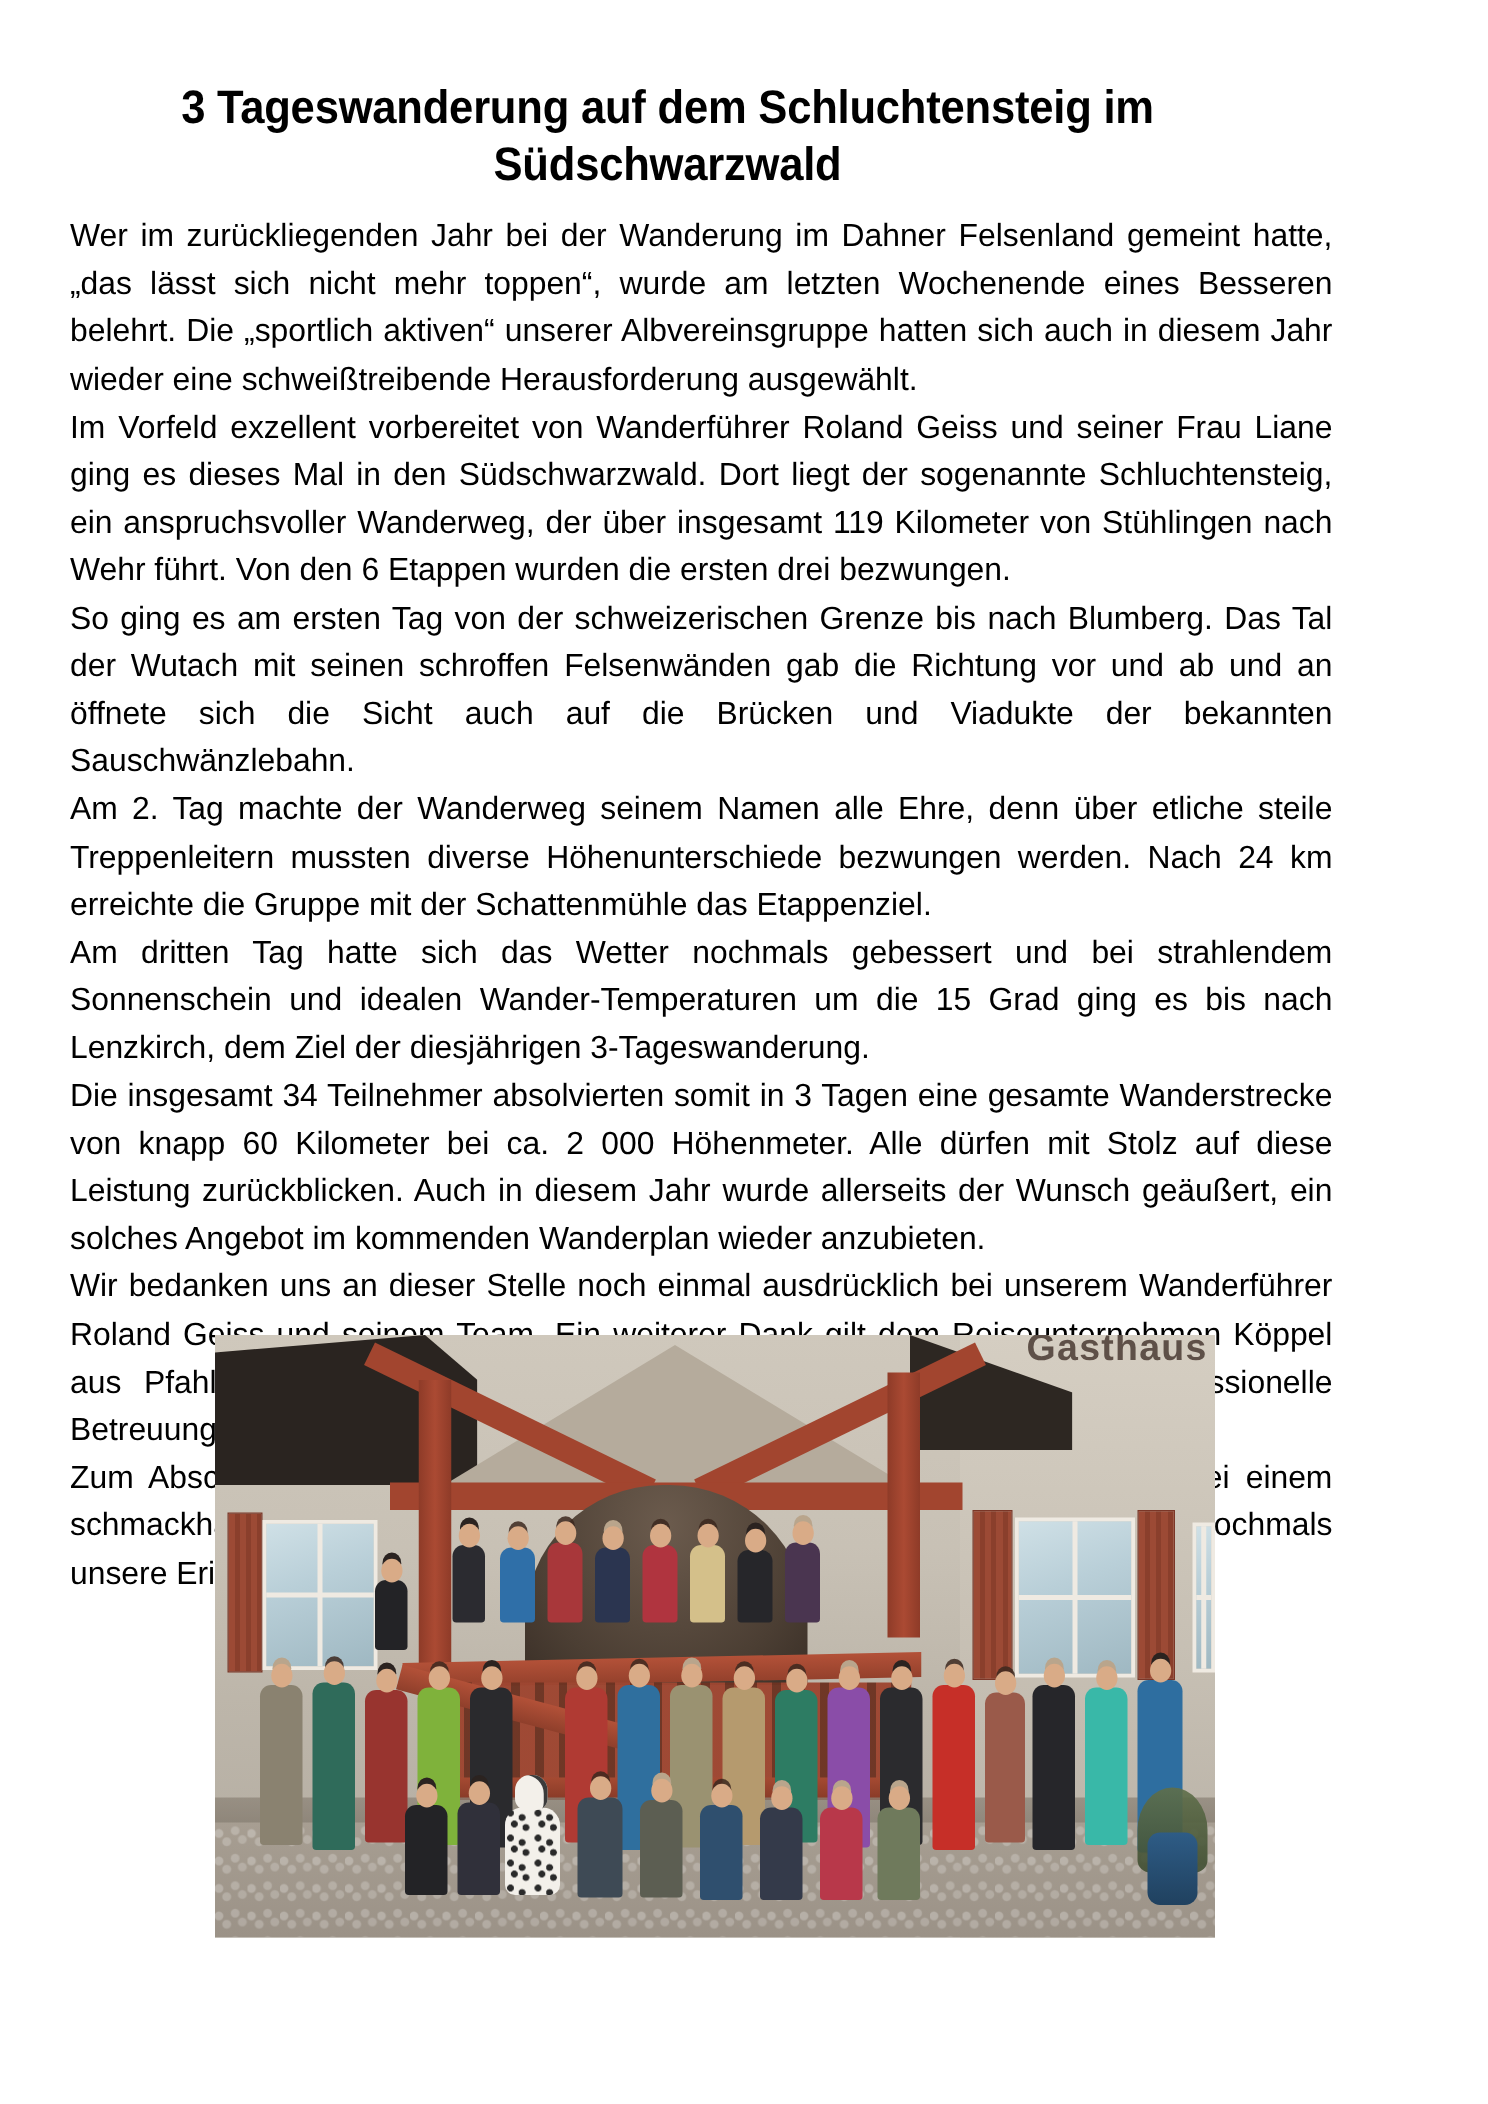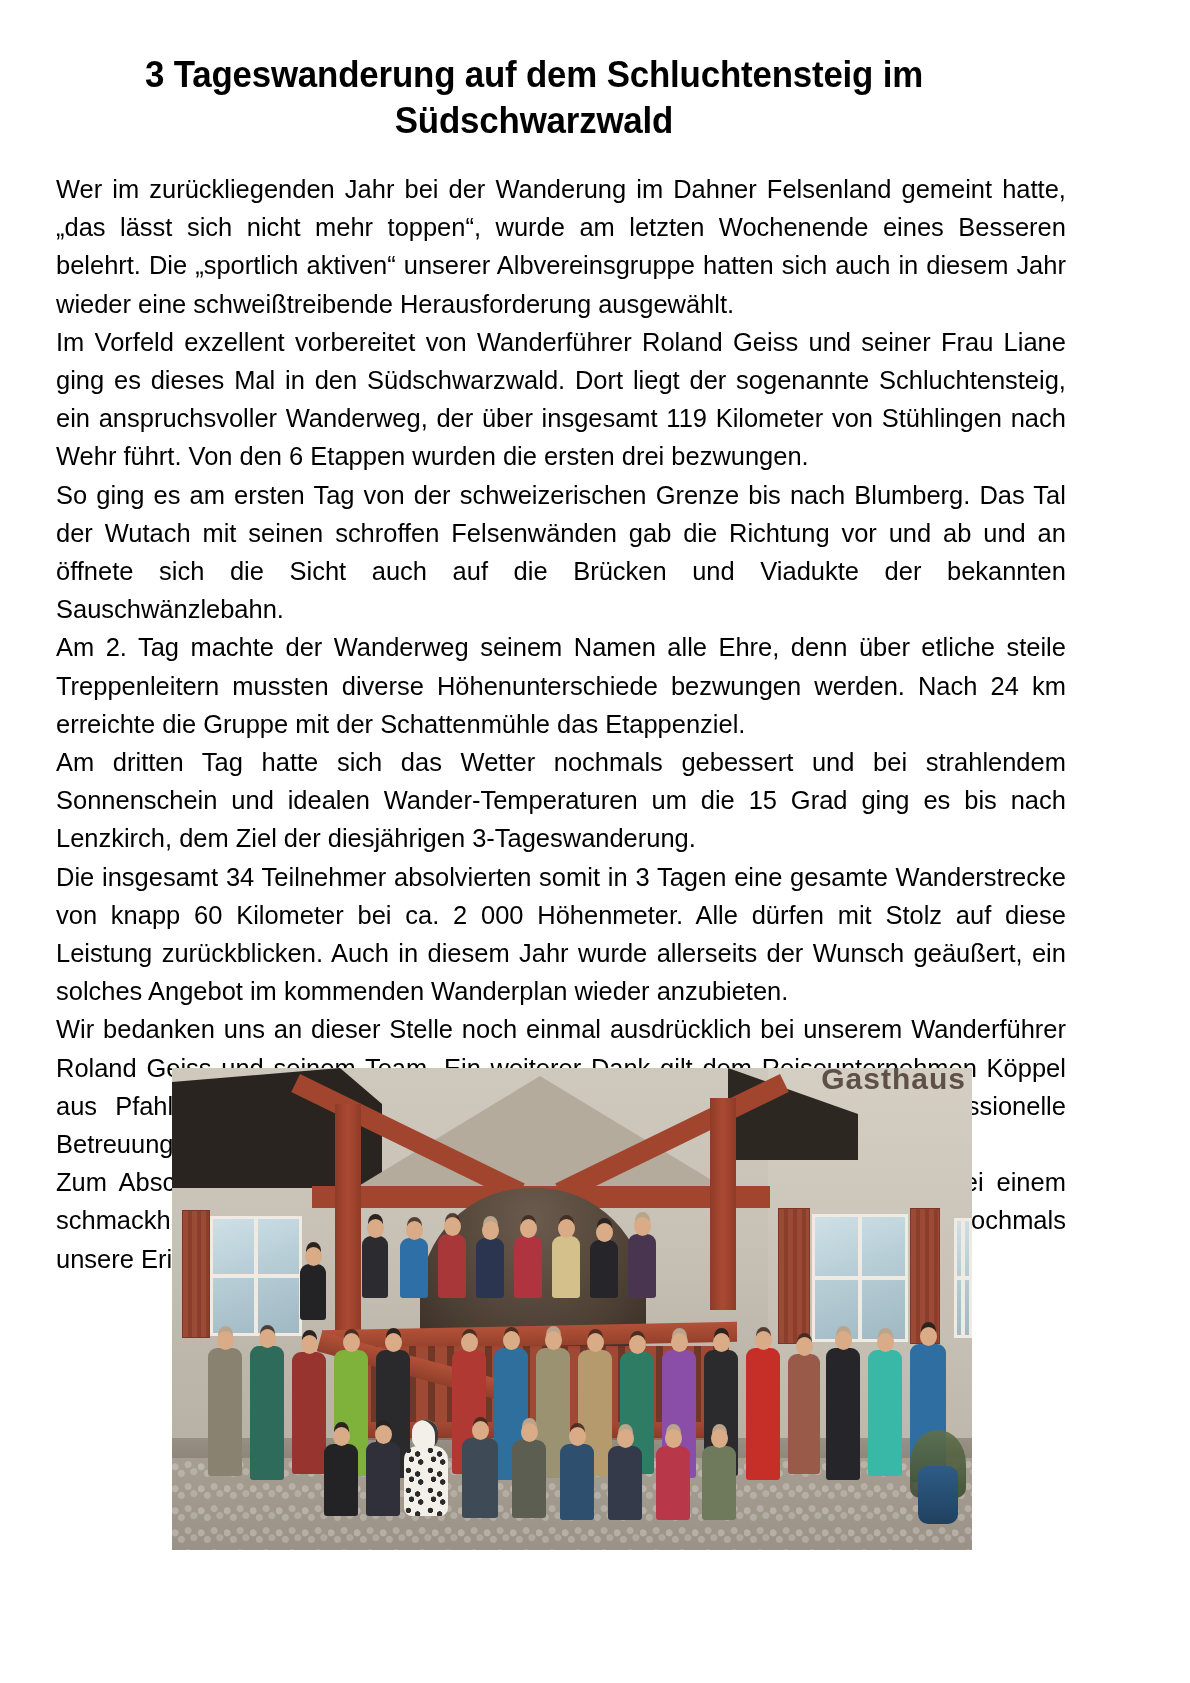--- a/index.html
+++ b/index.html
@@ -14,21 +14,21 @@
     color: #000000;
     overflow: hidden;
   }
 
   .page {
     position: relative;
     width: 1068px;
     height: 1683px;
     background: #ffffff;
     box-sizing: border-box;
-    padding: 0;
+    padding: 11px;
   }
 
   
   .doc-title {
     margin: 0;
     padding: 52px 90px 0 90px;
     font-family: "Liberation Sans Narrow", "Liberation Sans", sans-serif;
     font-weight: bold;
     font-size: 37.5px;
     line-height: 1.22;

